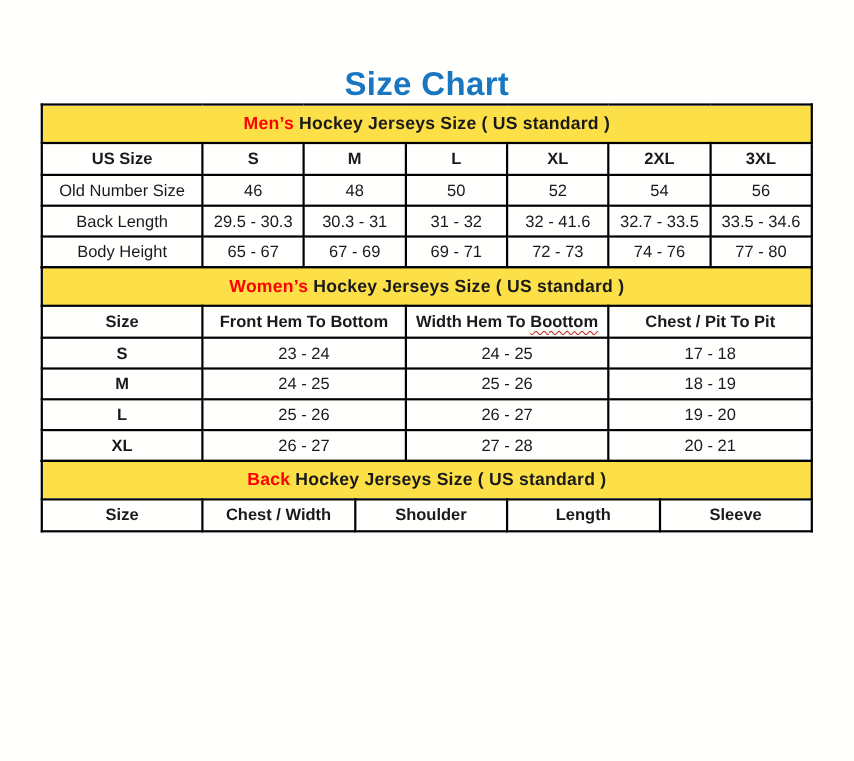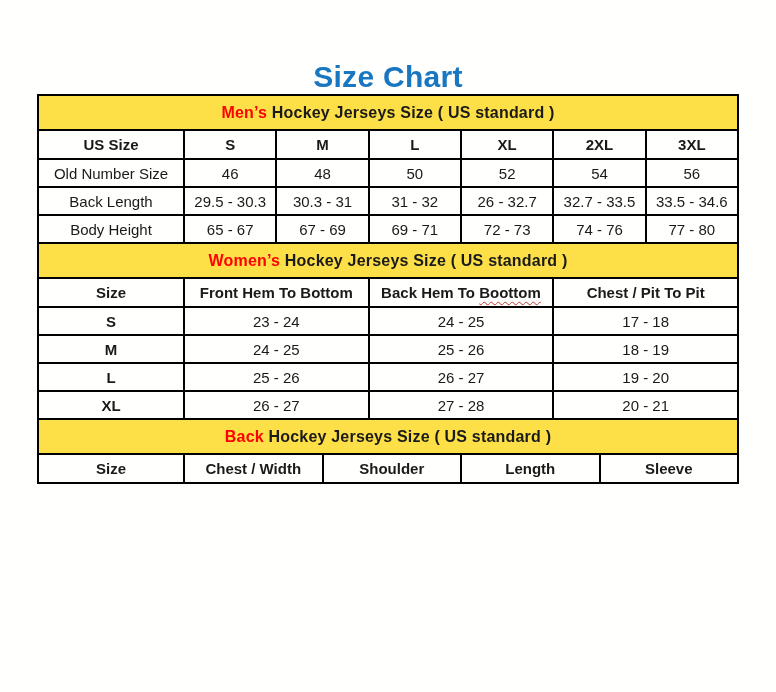--- a/index.html
+++ b/index.html
@@ -87,21 +87,21 @@
       <td>50</td>
       <td>52</td>
       <td>54</td>
       <td>56</td>
     </tr>
     <tr>
       <td class="rlabel">Back Length</td>
       <td>29.5 - 30.3</td>
       <td>30.3 - 31</td>
       <td>31 - 32</td>
-      <td>26 - 32.7</td>
+      <td>32 - 41.6</td>
       <td>32.7 - 33.5</td>
       <td>33.5 - 34.6</td>
     </tr>
     <tr>
       <td class="rlabel">Body Height</td>
       <td>65 - 67</td>
       <td>67 - 69</td>
       <td>69 - 71</td>
       <td>72 - 73</td>
       <td>74 - 76</td>
@@ -114,21 +114,21 @@
     <colgroup>
         <col style="width:146px">
       </colgroup>
     <tbody>
         <tr class="band">
       <th colspan="4"><span class="hl">Women’s</span><span> Hockey Jerseys Size ( US standard )</span></th>
     </tr>
     <tr class="head">
       <th>Size</th>
       <th>Front Hem To Bottom</th>
-      <th><span>Back Hem To</span> <span class="misspell">Boottom</span></th>
+      <th><span>Width Hem To</span> <span class="misspell">Boottom</span></th>
       <th>Chest / Pit To Pit</th>
     </tr>
     <tr>
       <td class="rlabel-b">S</td>
       <td>23 - 24</td>
       <td>24 - 25</td>
       <td>17 - 18</td>
     </tr>
     <tr>
       <td class="rlabel-b">M</td>

